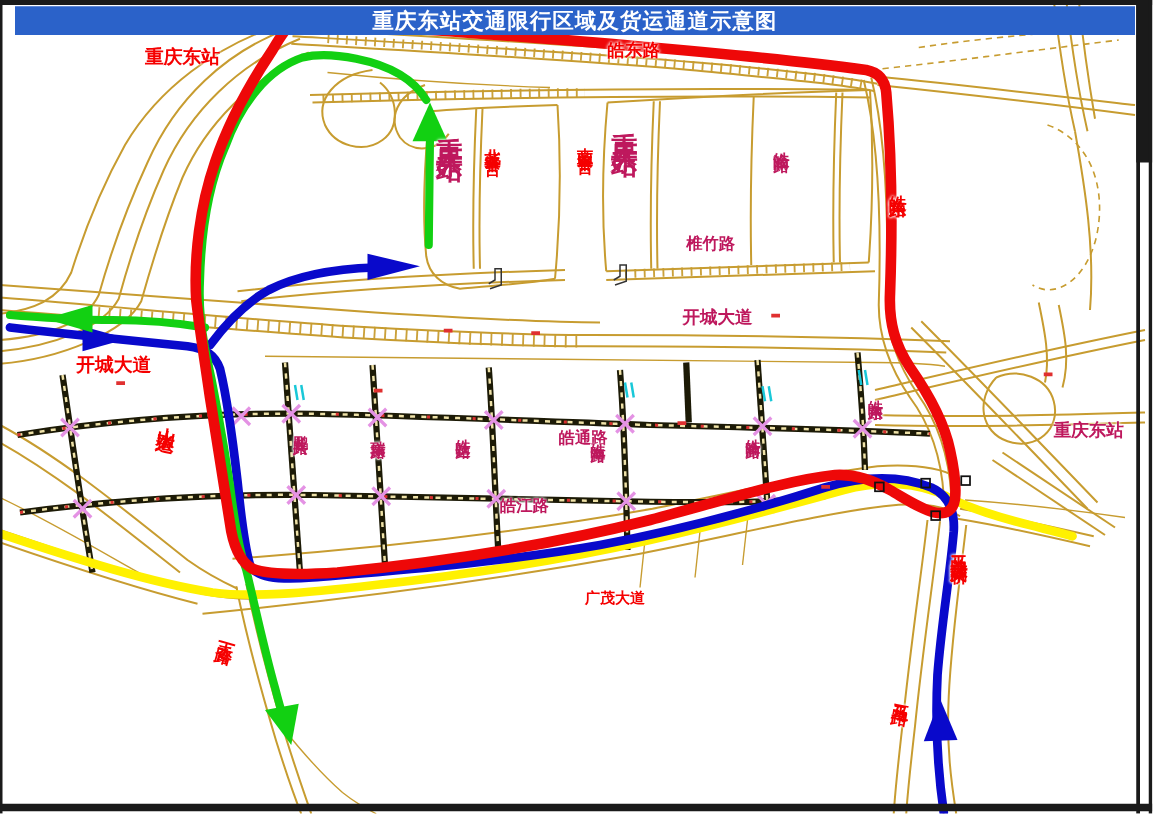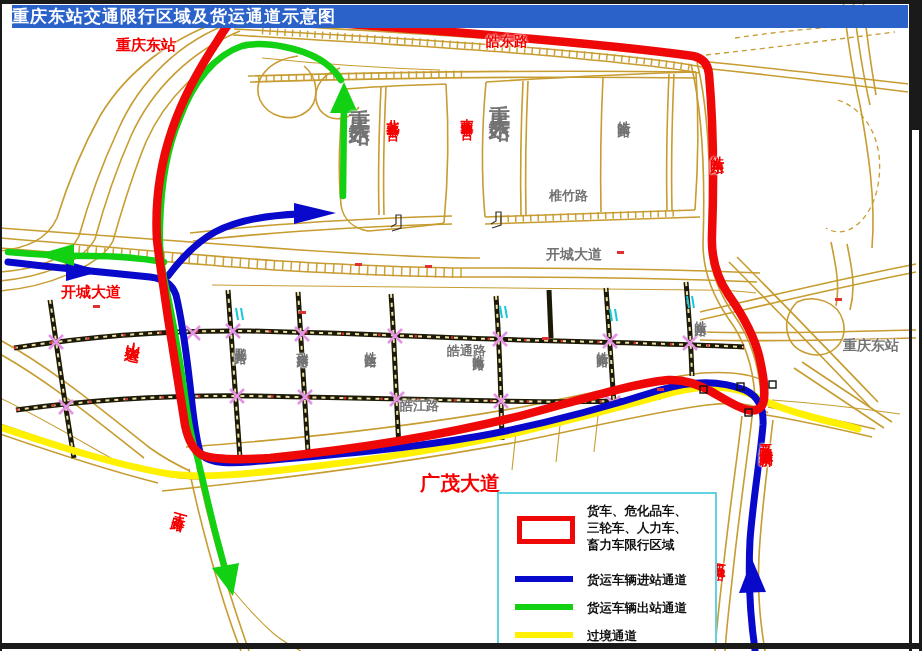--- a/index.html
+++ b/index.html
@@ -3,26 +3,26 @@
 <meta charset="utf-8">
 <style>
   html,body{margin:0;padding:0;background:#fff;}
   #page{position:relative;width:922px;height:651px;background:#fff;overflow:hidden;
         font-family:"DejaVu Sans","Liberation Sans",sans-serif;}
   #map-svg{position:absolute;left:0;top:0;}
   
   .frame{position:absolute;background:#1a1a1a;}
   
   #title-bar{position:absolute;left:12px;top:5px;width:896px;height:23px;
-             background:var(--c-titlebar);display:flex;align-items:center;justify-content:flex-start;}
+             background:var(--c-titlebar);display:flex;align-items:center;justify-content:center;}
   #title-bar span{color:#fff;font-size:17px;font-weight:bold;letter-spacing:1px;}
   
   .lbl{position:absolute;font-weight:bold;white-space:nowrap;line-height:1.12;
        text-shadow:0 0 2px #fff,0 0 3px #fff;}
-  .lbl.red{color:#f50000;} .lbl.black{color:#737373;}
+  .lbl.red{color:#f50000;} .lbl.black{color:#be185d;}
   .lbl.vert{writing-mode:vertical-rl;letter-spacing:2px;}
   .lbl.big{letter-spacing:5px;}
   
   #legend{position:absolute;left:497px;top:492px;width:216px;height:150px;
           border:2px solid #5fd4e0;background:#fff;}
   .lg-label{position:absolute;left:88px;font-size:12.5px;font-weight:bold;color:#111;line-height:17px;}
   .lg-rect{position:absolute;left:18px;top:22px;width:48px;height:18px;border:5px solid var(--c-restricted);}
   .lg-line{position:absolute;left:16px;width:58px;height:6px;}
   
   .tan path{stroke:var(--c-road);stroke-width:1.6;fill:none;}
@@ -255,45 +255,30 @@
       <div class="lbl red vert" style="left: 127px; top: 330px; font-size: 15px; transform: rotate(10deg);">山水大道</div>
       <div class="lbl black vert" style="left: 233px; top: 339px; font-size: 12px;">鹏兴路</div>
       <div class="lbl black vert" style="left: 295px; top: 342px; font-size: 12px;">瑞康路</div>
       <div class="lbl black vert" style="left: 363px; top: 342px; font-size: 12px;">皓达路</div>
       <div class="lbl black" style="left: 399px; top: 344px; font-size: 13px; margin-left: 48px;">皓通路</div>
       <div class="lbl black vert" style="left: 471px; top: 345px; font-size: 12px;">皓海路</div>
       <div class="lbl black" style="left: 400px; top: 399px; font-size: 13px;">皓江路</div>
       <div class="lbl black vert" style="left: 595px; top: 342px; font-size: 12px;">皓渝路</div>
       <div class="lbl black vert" style="left: 693px; top: 311px; font-size: 12px;">皓东路</div>
       <div class="lbl black" style="left: 843px; top: 338px; font-size: 14px;">重庆东站</div>
-      <div class="lbl red" style="left: 420px; top: 472px; font-size: 20px;">广茂大道</div>
+      <div class="lbl red" style="left: 468px; top: 472px; font-size: 12px;">广茂大道</div>
       <div class="lbl red vert" style="left: 175px; top: 503px; font-size: 14px; transform: rotate(16deg);">丁香路</div>
       <div class="lbl red vert" style="left: 758px; top: 432px; font-size: 14px;">玉马路高架桥</div>
       <div class="lbl red vert" style="left: 714px; top: 552px; font-size: 14px; transform: rotate(10deg);">玉马路</div>
     </div>
 
   <div id="title-bar">
     <span>重庆东站交通限行区域及货运通道示意图</span>
   </div>
 
-  <div id="legend">
-    <div class="lg-rect"></div>
-    <div class="lg-label" style="top:8px;">货车、危化品车、</div>
-    <div class="lg-label" style="top:25px;">三轮车、人力车、</div>
-    <div class="lg-label" style="top:42px;">畜力车限行区域</div>
-
-    <div class="lg-line" style="top:82px;background:var(--c-inbound);"></div>
-    <div class="lg-label" style="top:77px;">货运车辆进站通道</div>
-
-    <div class="lg-line" style="top:110px;background:var(--c-outbound);"></div>
-    <div class="lg-label" style="top:105px;">货运车辆出站通道</div>
-
-    <div class="lg-line" style="top:138px;background:var(--c-transit);"></div>
-    <div class="lg-label" style="top:133px;">过境通道</div>
-  </div>
 
   <div class="frame" style="left:0;top:0;width:922px;height:4px;"></div>
   <div class="frame" style="left:0;top:0;width:2px;height:651px;"></div>
   <div class="frame" style="left:909px;top:0;width:13px;height:130px;"></div>
   <div class="frame" style="left:909px;top:0;width:3px;height:651px;"></div>
   <div class="frame" style="left:919px;top:0;width:3px;height:651px;"></div>
   <div class="frame" style="left:0;top:643px;width:922px;height:6px;"></div>
 </div>
 
 </body></html>

